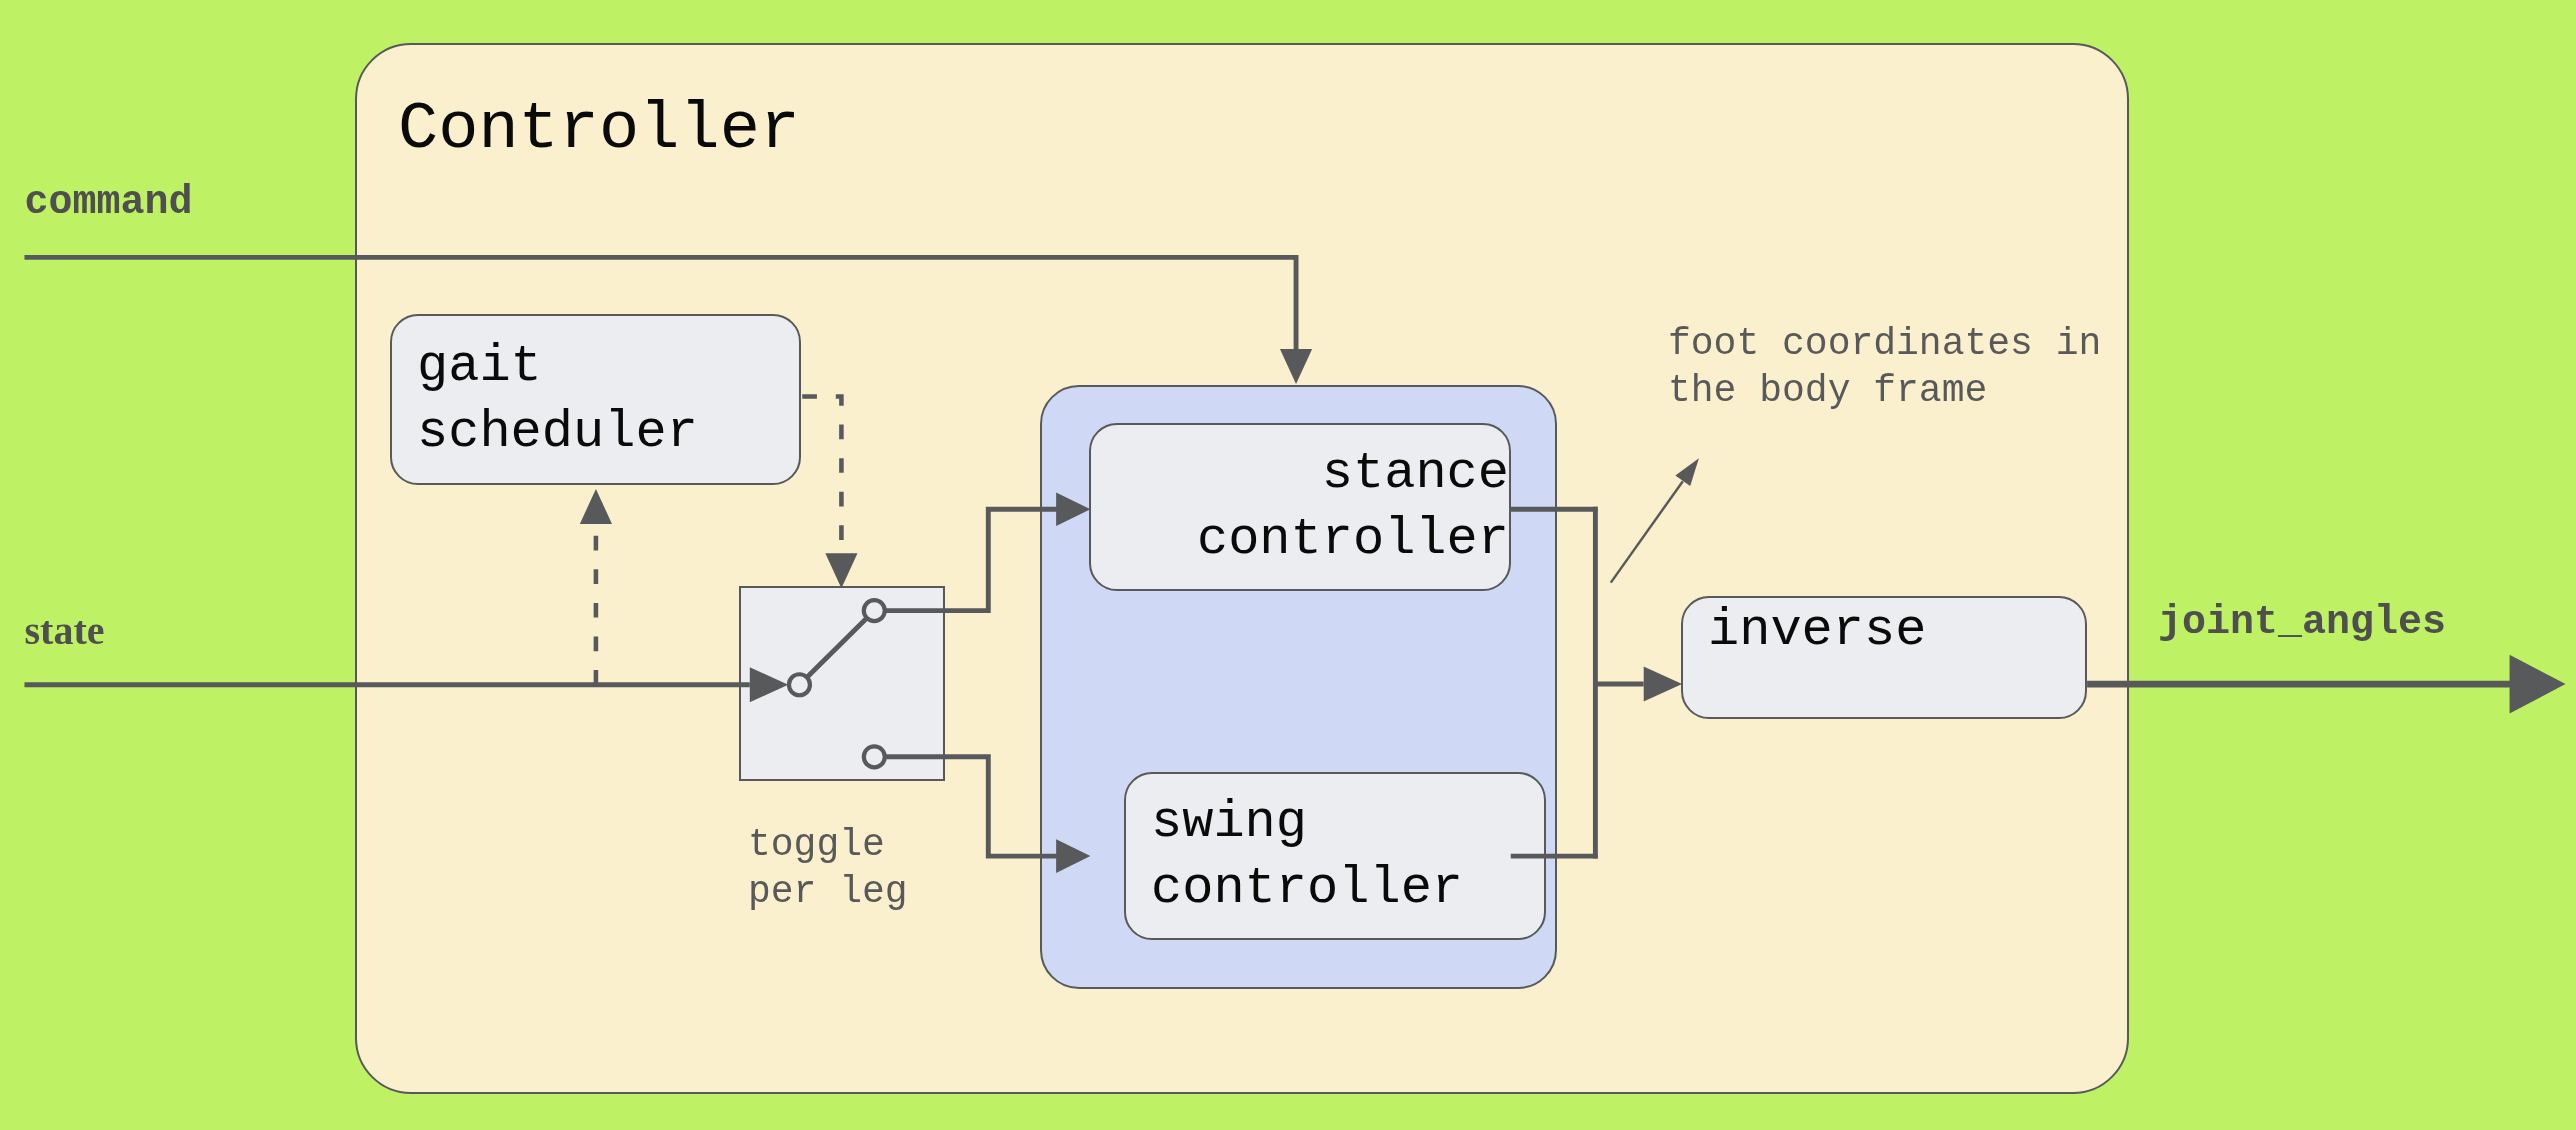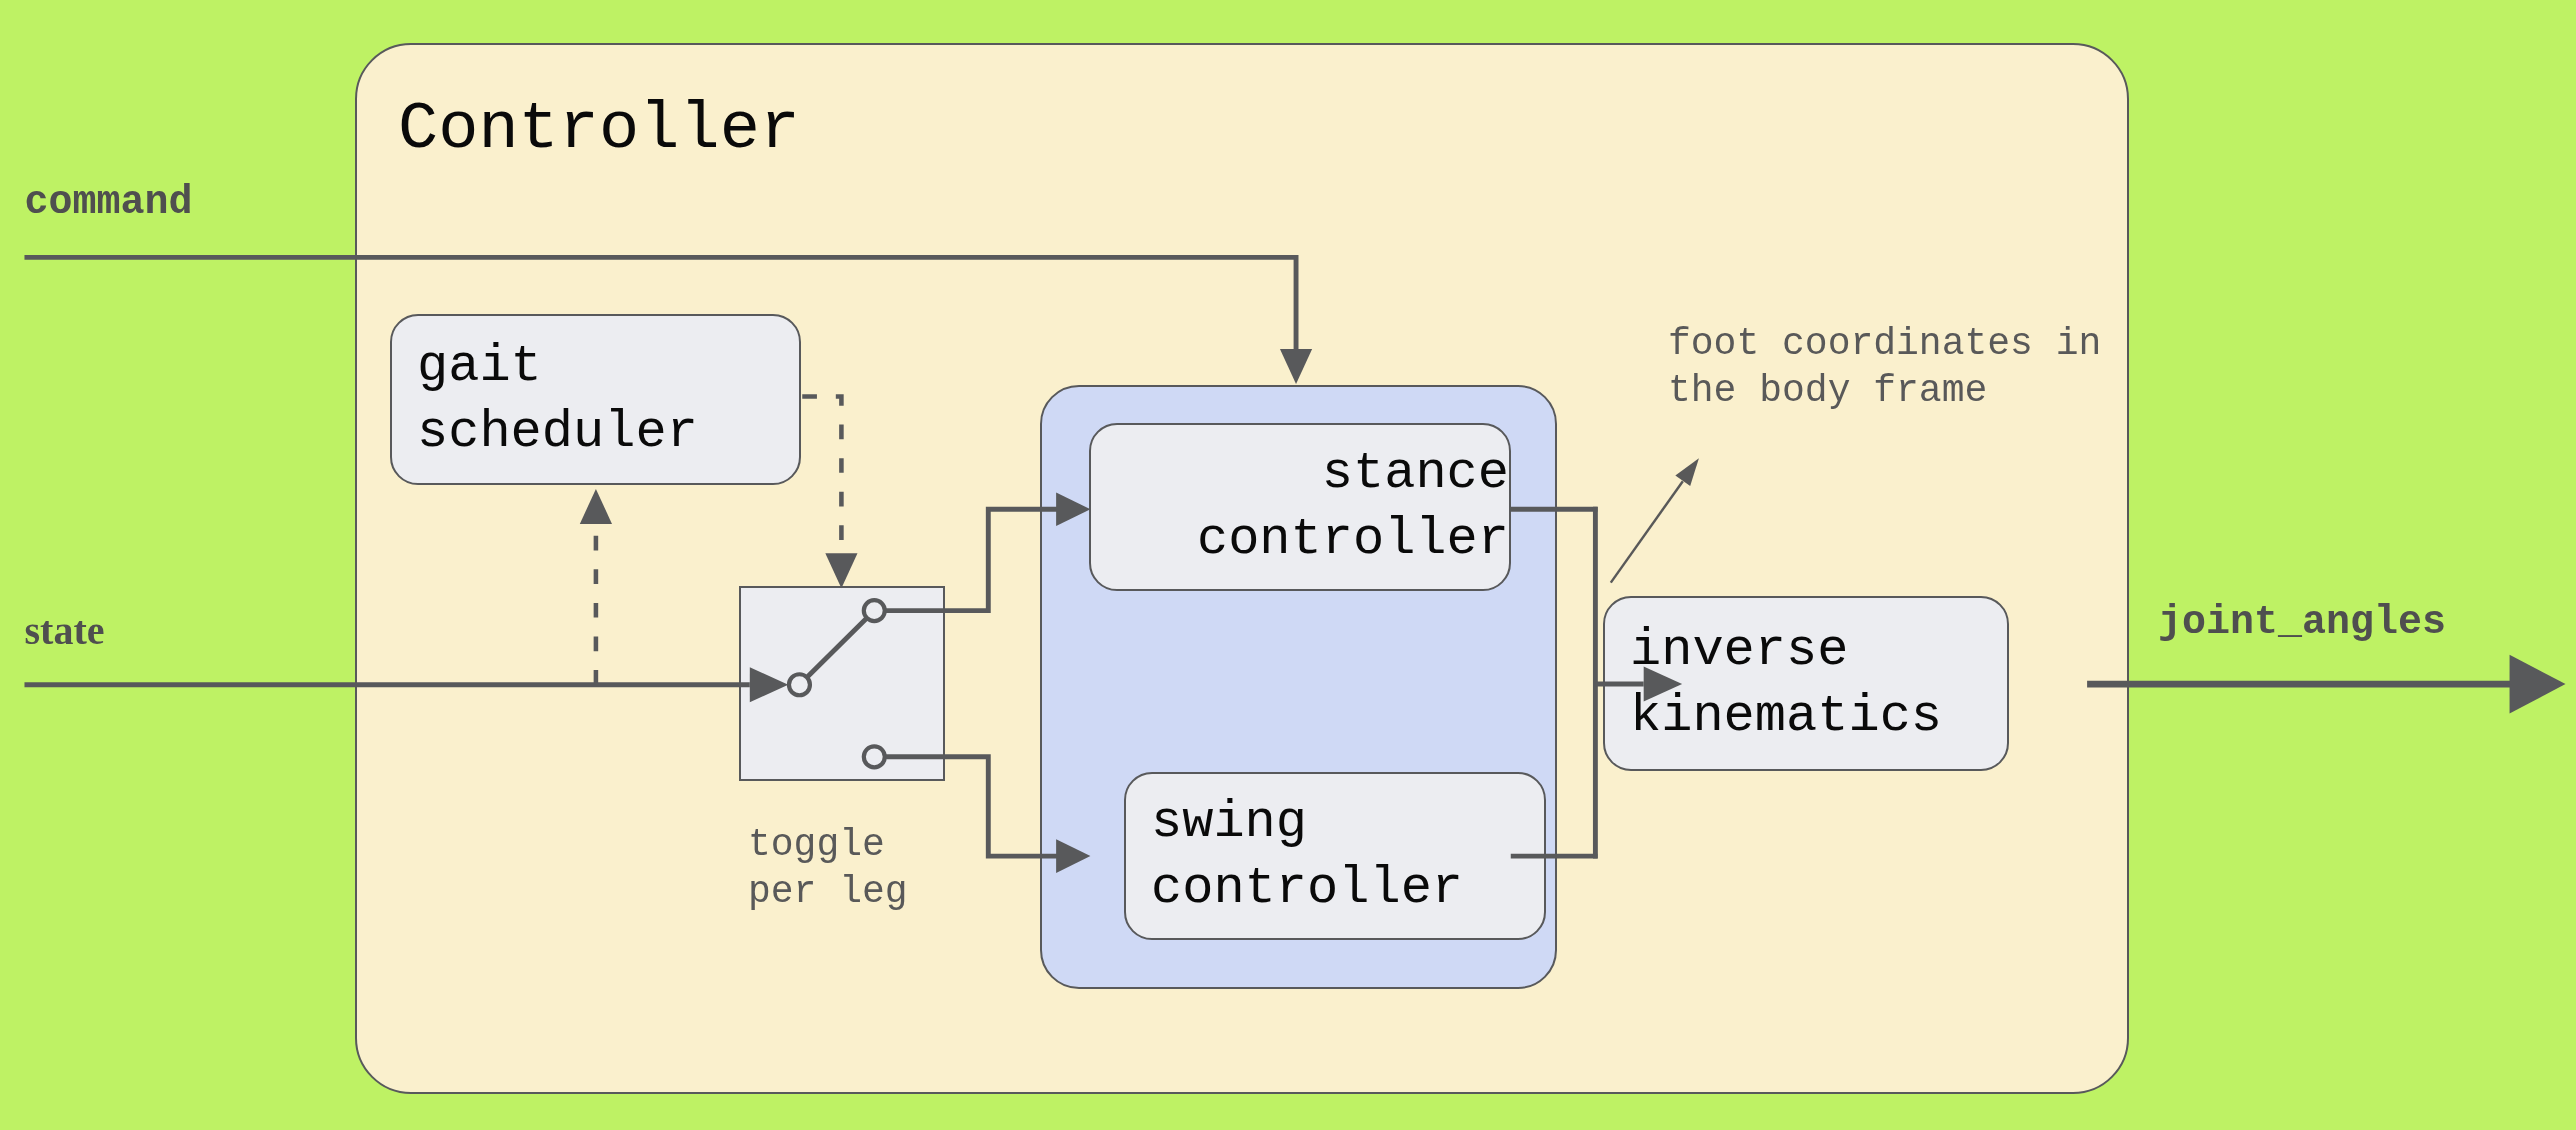--- a/index.html
+++ b/index.html
@@ -29,21 +29,21 @@
     border:2.8px solid var(--stroke,#58595B);
     border-radius:28px;
     display:flex;flex-direction:column;justify-content:center;
     padding-left:25px;
     font-size:52px;line-height:66px;color:#0a0a0a;
     white-space:nowrap;
   }
   .block-gait{left:390px;top:314px;width:411px;height:171px;}
   .block-stance{left:1089px;top:423px;width:422px;height:168px;align-items:flex-end;}
   .block-swing{left:1124px;top:772px;width:422px;height:168px;}
-  .block-ik{left:1603px;top:596px;width:406px;height:175px;}
+  .block-ik{left:1681px;top:596px;width:406px;height:123px;justify-content:space-between;}
   .toggle-box{
     position:absolute;left:739px;top:586px;width:206px;height:195px;
     background:var(--block-fill,#ECEDF1);
     border:2.8px solid var(--stroke,#58595B);box-sizing:border-box;
   }
   .diagram-title{
     position:absolute;left:398px;top:91px;
     font-size:67px;color:#0a0a0a;white-space:nowrap;
   }
   
@@ -91,21 +91,20 @@
     <span>controller</span>
   </div>
 
   <div class="block block-swing">
     <span>swing</span>
     <span>controller</span>
   </div>
 
   <div class="block block-ik">
     <span>inverse</span>
-    <span>kinematics</span>
   </div>
 
   <div class="toggle-box"></div>
 
   <div class="port-label lbl-command">command</div>
   <div class="port-label lbl-state">state</div>
   <div class="port-label lbl-joint">joint_angles</div>
 
   <div class="note note-foot">
     <div>foot coordinates in</div>

